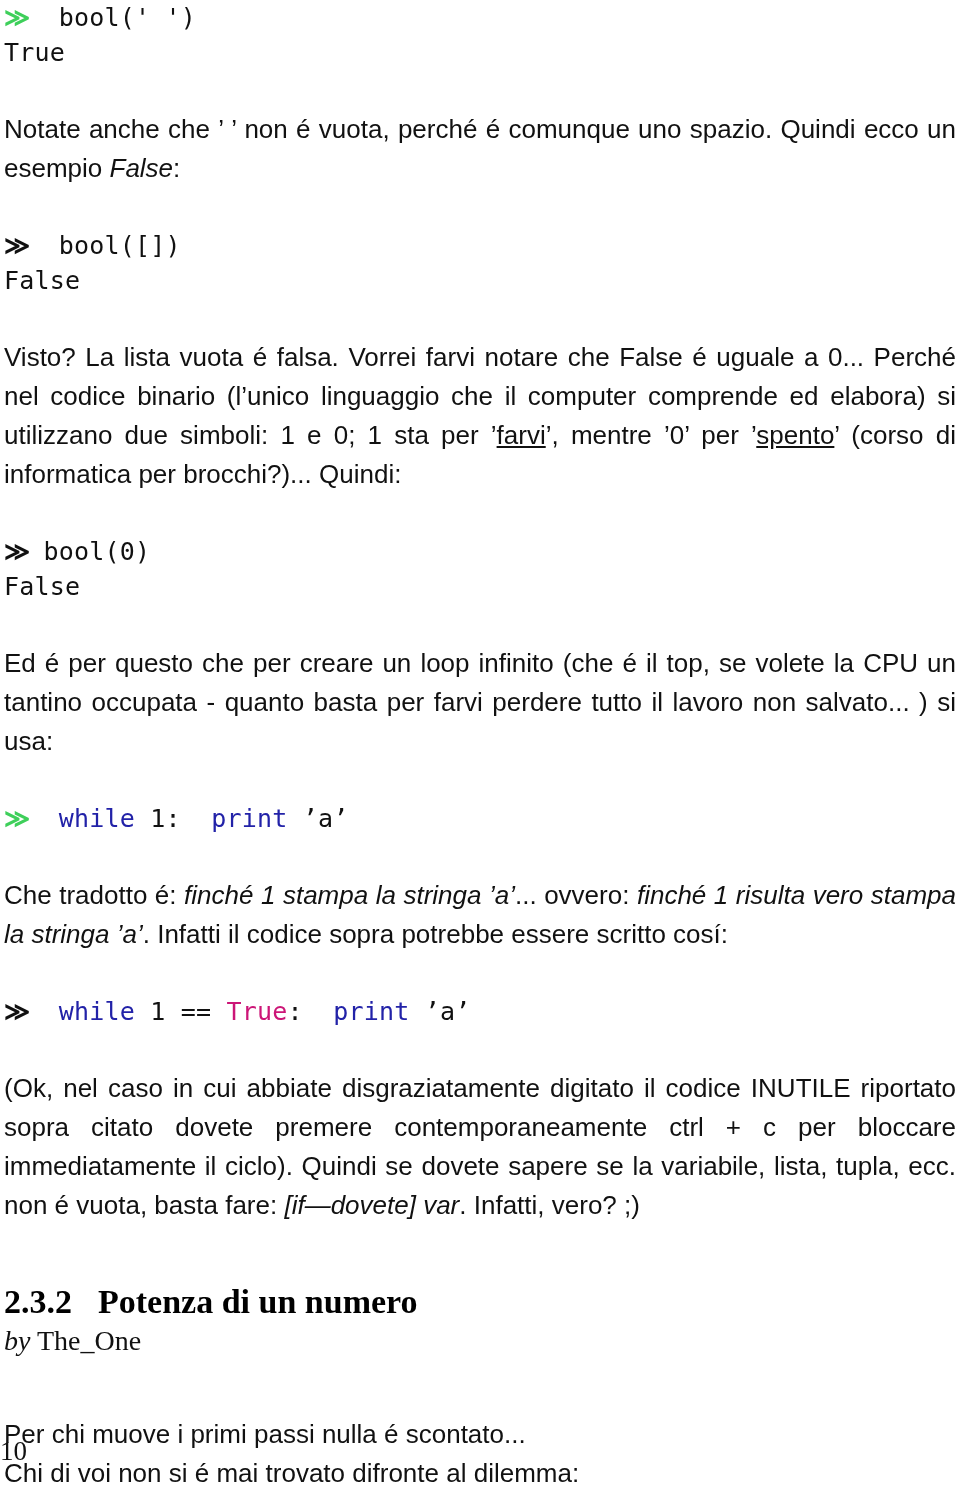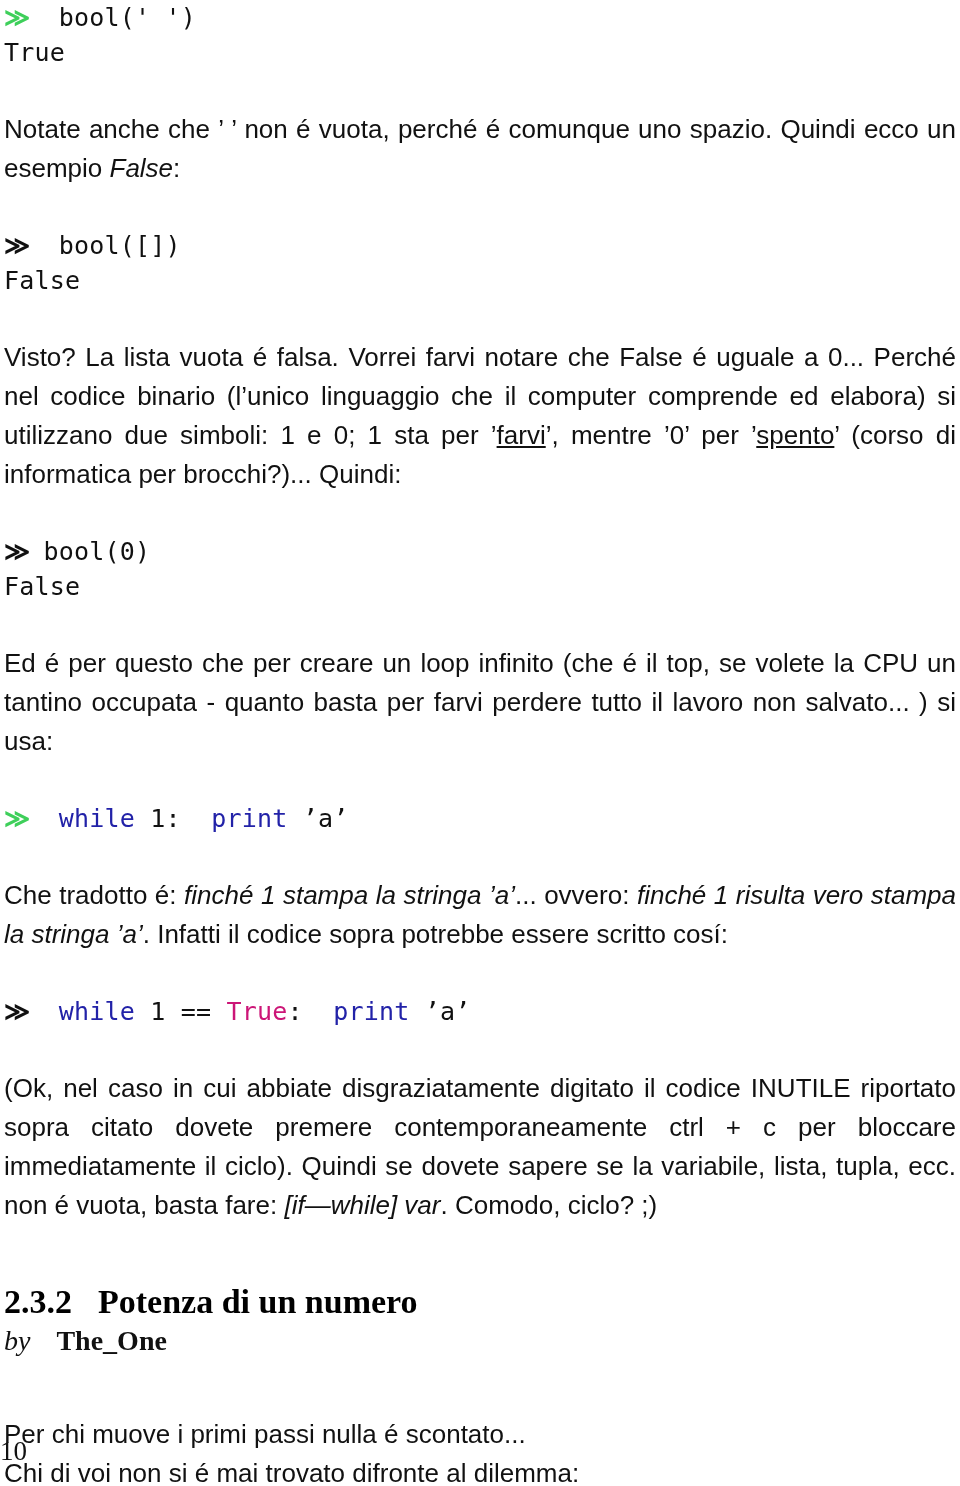--- a/index.html
+++ b/index.html
@@ -60,21 +60,21 @@
   }
   .sect-num { margin-right: 26px; }
   .byline {
     font-family: "Liberation Serif", "DejaVu Serif", serif;
     font-size: 28px;
     line-height: 36px;
     margin: 0;
     color: #111111;
   }
   .byline .by { font-style: italic; text-align: center; }
-  .byline .who { font-weight: 700; margin-left: 19px; }
+  .byline .who { font-weight: 400; }
   .pagenum {
     position: absolute;
     left: 0;
     right: 0;
     top: 1436px;
     text-align: left;
     font-family: "Liberation Serif", "DejaVu Serif", serif;
     font-size: 27px;
     color: #111111;
   }
@@ -118,21 +118,21 @@
   <div class="gap-lg"></div>
 
   <p class="para"><span>Che tradotto é: </span><span class="it">finché 1 stampa la stringa ’a’</span><span>... ovvero: </span><span class="it">finché 1 risulta vero stampa la stringa ’a’</span><span>. Infatti il codice sopra potrebbe essere scritto cosí:</span></p>
 
   <div class="gap-lg"></div>
 
   <div class="code"><span class="prompt-black">≫</span><span class="plain">  </span><span class="kw-blue">while</span><span class="plain"> 1 == </span><span class="kw-pink">True</span><span class="plain">:  </span><span class="kw-blue">print</span><span class="plain"> ’a’</span></div>
 
   <div class="gap-lg"></div>
 
-  <p class="para"><span>(Ok, nel caso in cui abbiate disgraziatamente digitato il codice INUTILE riportato sopra citato dovete premere contemporaneamente ctrl + c per bloccare immediatamente il ciclo). Quindi se dovete sapere se la variabile, lista, tupla, ecc. non é vuota, basta fare: </span><span class="it">[if—while] var</span><span>. Comodo, ciclo? ;)</span></p>
+  <p class="para"><span>(Ok, nel caso in cui abbiate disgraziatamente digitato il codice INUTILE riportato sopra citato dovete premere contemporaneamente ctrl + c per bloccare immediatamente il ciclo). Quindi se dovete sapere se la variabile, lista, tupla, ecc. non é vuota, basta fare: </span><span class="it">[if—dovete] var</span><span>. Infatti, vero? ;)</span></p>
 
   <div class="gap-xl"></div>
 
   <h2 class="sect-head"><span class="sect-num">2.3.2</span><span>Potenza di un numero</span></h2>
   <p class="byline"><span class="by">by</span> <span class="who">The_One</span></p>
 
   <div class="gap-xl"></div>
 
   <p class="para nojust"><span>Per chi muove i primi passi nulla é scontato...</span><br><span>Chi di voi non si é mai trovato difronte al dilemma:</span></p>
 

